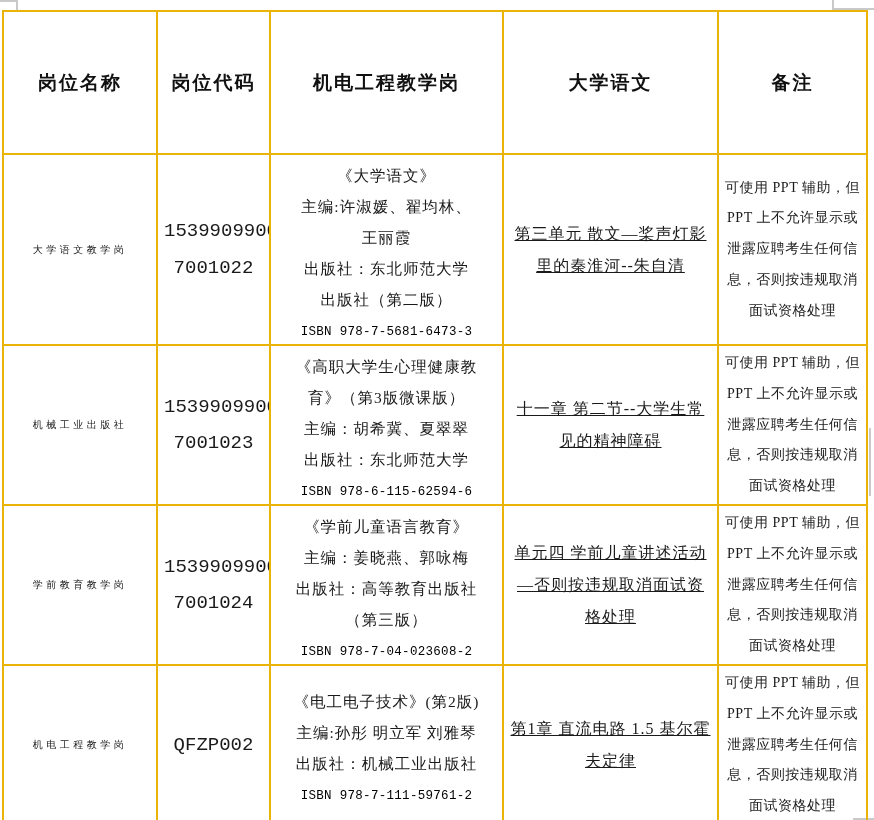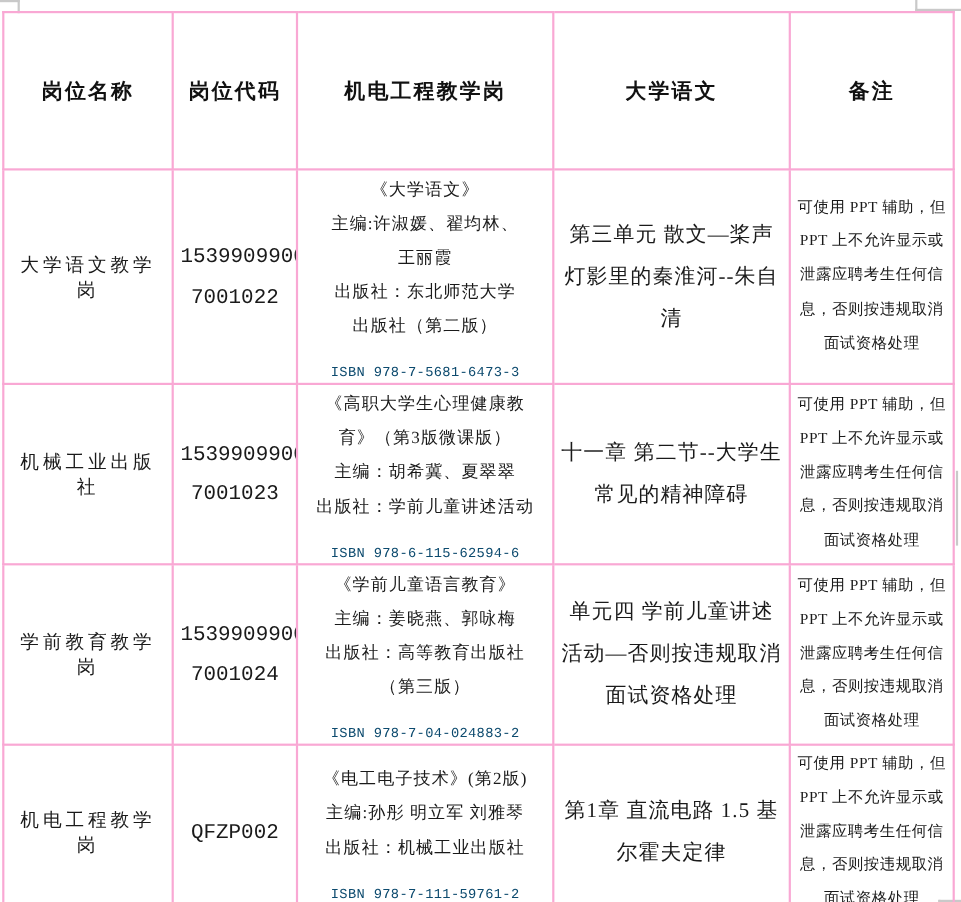--- a/index.html
+++ b/index.html
@@ -6,45 +6,45 @@
   body{
     width:874px;height:820px;position:relative;background:#ffffff;
     font-family:"Liberation Serif","DejaVu Serif",serif;color:#1a1a1a;
     overflow:hidden;
   }
   table.grid{
     position:absolute;left:2px;top:10px;width:864px;
     border-collapse:collapse;table-layout:fixed;
   }
   .grid th,.grid td{
-    border:2px solid #f9a8d4;text-align:center;vertical-align:middle;
+    border:2px solid #eab308;text-align:center;vertical-align:middle;
     padding:2px 6px;overflow:hidden;
   }
   .grid th{
     font-size:19px;font-weight:bold;letter-spacing:2px;color:#111;
   }
   tr.header-row{height:143px;}
   tr.row-0{height:191px;}
   tr.row-1{height:155px;}
   tr.row-2{height:156px;}
   tr.row-3{height:158px;}
-  .cell-position{font-size:17px;letter-spacing:3.5px;margin-top:40px;}
+  .cell-position{font-size:10px;letter-spacing:3.5px;margin-top:40px;}
   .cell-code{
     font-family:"Liberation Mono","DejaVu Sans Mono",monospace;
     font-size:19px;line-height:1.9;white-space:pre-line;letter-spacing:0;
   }
   .cell-textbook{padding:2px 4px;}
   .tb-lines{
     font-size:15.5px;line-height:2.0;white-space:pre-line;letter-spacing:1px;
   }
   .isbn-line{
     font-family:"Liberation Mono","DejaVu Sans Mono",monospace;
-    font-size:12.5px;letter-spacing:0.3px;margin-top:20px;color:#0c4a6e;
+    font-size:12.5px;letter-spacing:0.3px;margin-top:10px;color:#000000;
   }
-  .cell-content{font-size:19px;line-height:2.0;letter-spacing:1px;}
+  .cell-content{font-size:16px;line-height:2.0;letter-spacing:1px;text-decoration:underline;}
   .cell-remark{font-size:14px;line-height:2.2;letter-spacing:0.5px;padding:2px 5px;margin-top:40px;}
   
   .artifact{position:absolute;}
   .artifact.tl{
     left:0;top:0;width:16px;height:10px;
     border-top:2px solid #c9c9c9;border-right:2px solid #c9c9c9;
   }
   .artifact.tr{
     left:832px;top:0;width:42px;height:8px;
     border-left:2px solid #c9c9c9;border-bottom:2px solid #c9c9c9;
@@ -100,36 +100,36 @@
       <td class="cell-remark">可使用 PPT 辅助，但 PPT 上不允许显示或泄露应聘考生任何信息，否则按违规取消面试资格处理</td>
     </tr>
     <tr class="row-1">
       <td class="cell-position">机械工业出版社</td>
       <td class="cell-code">1539909900
 7001023</td>
       <td class="cell-textbook">
         <div class="tb-lines">《高职大学生心理健康教
 育》（第3版微课版）
 主编：胡希冀、夏翠翠
-出版社：学前儿童讲述活动</div>
+出版社：东北师范大学</div>
         <div class="isbn-line">ISBN 978-6-115-62594-6</div>
       </td>
       <td class="cell-content">十一章 第二节--大学生常见的精神障碍</td>
       <td class="cell-remark">可使用 PPT 辅助，但 PPT 上不允许显示或泄露应聘考生任何信息，否则按违规取消面试资格处理</td>
     </tr>
     <tr class="row-2">
       <td class="cell-position">学前教育教学岗</td>
       <td class="cell-code">1539909900
 7001024</td>
       <td class="cell-textbook">
         <div class="tb-lines">《学前儿童语言教育》
 主编：姜晓燕、郭咏梅
 出版社：高等教育出版社
 （第三版）</div>
-        <div class="isbn-line">ISBN 978-7-04-024883-2</div>
+        <div class="isbn-line">ISBN 978-7-04-023608-2</div>
       </td>
       <td class="cell-content">单元四 学前儿童讲述活动—否则按违规取消面试资格处理</td>
       <td class="cell-remark">可使用 PPT 辅助，但 PPT 上不允许显示或泄露应聘考生任何信息，否则按违规取消面试资格处理</td>
     </tr>
     <tr class="row-3">
       <td class="cell-position">机电工程教学岗</td>
       <td class="cell-code">QFZP002</td>
       <td class="cell-textbook">
         <div class="tb-lines">《电工电子技术》(第2版)
 主编:孙彤 明立军 刘雅琴

